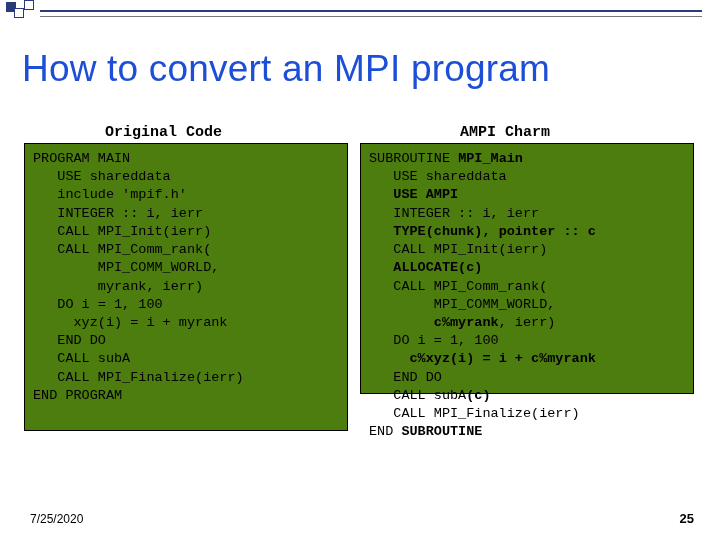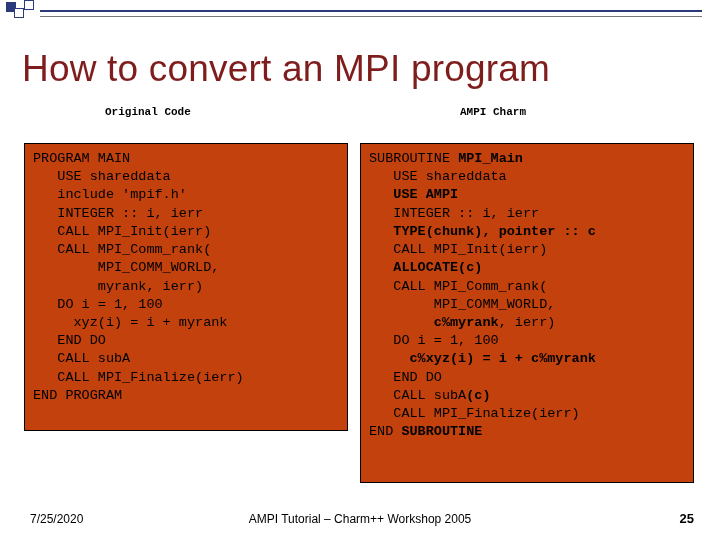--- a/index.html
+++ b/index.html
@@ -23,45 +23,45 @@
   .line-top { position: absolute; top: 10px; left: 40px; right: 18px; height: 2px; background: #2a3a7a; }
   .thinline { position: absolute; top: 16px; left: 40px; right: 18px; height: 1px; background: #777; }
 
   .title {
     position: absolute;
     top: 48px;
     left: 22px;
     right: 20px;
     font-size: 37px;
     font-weight: 400;
-    color: #7f1d1d;
+    color: #1d4ed8;
     letter-spacing: 0.2px;
   }
   .subhead {
     position: absolute;
     font-family: "Courier New", monospace;
     font-weight: bold;
-    font-size: 11px;
-    top: 106px;
+    font-size: 15px;
+    top: 124px;
   }
   .subhead.left { left: 105px; }
   .subhead.right { left: 460px; }
 
   .codebox {
     position: absolute;
     border: 1.5px solid #000;
-    background: #c2410c;
+    background: #4d7c0f;
     font-family: "Courier New", monospace;
     font-size: 13.5px;
     line-height: 1.35;
     padding: 6px 8px 8px 8px;
     white-space: pre;
   }
   .codebox.left { top: 143px; left: 24px; width: 324px; height: 288px; }
-  .codebox.right { top: 143px; left: 360px; width: 334px; height: 340px; }
+  .codebox.right { top: 143px; left: 360px; width: 334px; height: 251px; }
   .b { font-weight: bold; }
   .bi { font-weight: bold; }
 
   .footer {
     position: absolute;
     bottom: 14px;
     left: 0; right: 0;
     height: 20px;
   }
   .footer .date {
@@ -103,15 +103,14 @@
 <h1 class="title">How to convert an MPI program</h1>
 
 <div class="subhead left">Original Code</div>
 <div class="subhead right">AMPI Charm</div>
 
 <div class="codebox left" id="code-left"><div>PROGRAM MAIN</div><div>   USE shareddata</div><div>   include 'mpif.h'</div><div>   INTEGER :: i, ierr</div><div>   CALL MPI_Init(ierr)</div><div>   CALL MPI_Comm_rank(</div><div>        MPI_COMM_WORLD,</div><div>        myrank, ierr)</div><div>   DO i = 1, 100</div><div>     xyz(i) = i + myrank</div><div>   END DO</div><div>   CALL subA</div><div>   CALL MPI_Finalize(ierr)</div><div>END PROGRAM</div></div>
 <div class="codebox right" id="code-right"><div>SUBROUTINE <span class="b">MPI_Main</span></div><div>   USE shareddata</div><div>   <span class="b">USE AMPI</span></div><div>   INTEGER :: i, ierr</div><div>   <span class="bi">TYPE(chunk), pointer :: c</span></div><div>   CALL MPI_Init(ierr)</div><div>   <span class="bi">ALLOCATE(c)</span></div><div>   CALL MPI_Comm_rank(</div><div>        MPI_COMM_WORLD,</div><div>        <span class="bi">c%myrank</span>, ierr)</div><div>   DO i = 1, 100</div><div>     <span class="bi">c%xyz(i) = i + c%myrank</span></div><div>   END DO</div><div>   CALL subA<span class="b">(c)</span></div><div>   CALL MPI_Finalize(ierr)</div><div>END <span class="b">SUBROUTINE</span></div></div>
 
 <div class="footer">
   <div class="date">7/25/2020</div>
-  <div class="center">AMPI Tutorial – Charm++ Workshop 2005</div>
   <div class="page">25</div>
 </div>
 
 </body></html>

